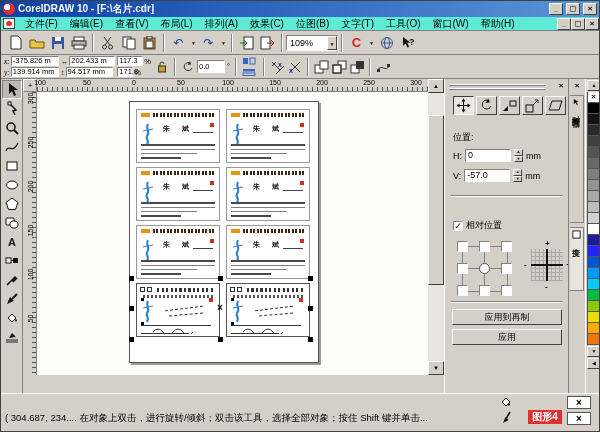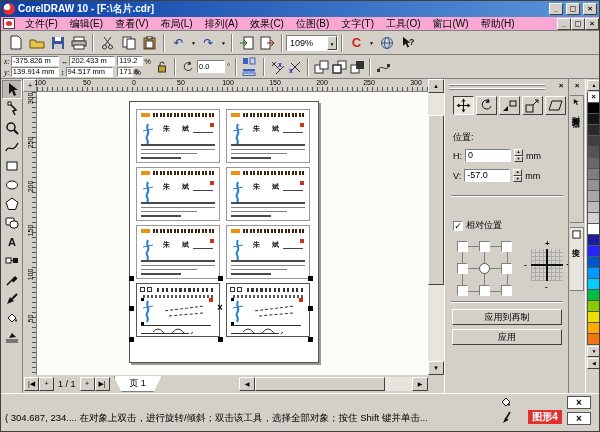--- a/index.html
+++ b/index.html
@@ -8,21 +8,21 @@
        font-family:"Liberation Sans","DejaVu Sans",sans-serif;color:#000;overflow:hidden;
        border:1px solid #404040;}
   
   .titlebar{position:absolute;top:0;left:0;width:100%;height:16px;
     background:linear-gradient(90deg,#0a3fa8,#5a96d8);
     display:flex;align-items:center;gap:3px;padding:0 2px;color:#fff;font-size:10px;font-weight:bold;}
   .title-text{flex:1;white-space:nowrap;overflow:hidden;}
   .winbtn{width:14px;height:12px;background:#d4d0c8;border:1px solid;border-color:#fff #404040 #404040 #fff;
     color:#000;font-size:8px;line-height:9px;text-align:center;font-weight:bold;flex:0 0 auto;}
   .appicon{width:12px;height:12px;border-radius:50%;background:radial-gradient(circle at 35% 35%,#fff 0 28%,#e03030 30% 100%);flex:0 0 auto;}
-  .menubar{position:absolute;top:16px;left:0;width:100%;height:14px;background:#f9a8d4;
+  .menubar{position:absolute;top:16px;left:0;width:100%;height:14px;background:#5eead4;
     display:flex;align-items:center;font-size:10px;border-bottom:1px solid #808080;}
   .docicon{width:12px;height:11px;background:#fff;border:1px solid #404040;margin:0 4px 0 2px;
     position:relative;flex:0 0 auto;}
   .docicon::after{content:"";position:absolute;left:2px;top:2px;width:6px;height:5px;border-radius:50%;background:#e03030;}
   .menu-item{padding:0 6px;height:14px;line-height:14px;white-space:nowrap;}
   .menubar .spacer{flex:1;}
   
   .toolbar{position:absolute;top:30px;left:0;width:100%;height:24px;background:#d4d0c8;
     display:flex;align-items:center;padding-left:4px;border-bottom:1px solid #808080;}
   .tbtn{width:21px;height:20px;display:flex;align-items:center;justify-content:center;flex:0 0 auto;font-size:12px;color:#1c3f94;}
@@ -284,21 +284,21 @@
           <span>↔</span>
         <span class="pfield" style="width:46px;">202.433 m</span>
         </div>
       <div class="prow">
           <span>↕</span>
         <span class="pfield" style="width:47px;">94.517 mm</span>
         </div>
     </div>
     <div class="pcol">
       <div class="prow">
-          <span class="pfield" style="width:26px;">119.2</span>
+          <span class="pfield" style="width:26px;">117.3</span>
         <span>%</span>
         </div>
       <div class="prow">
           <span class="pfield" style="width:16px;">171.8</span>
         <span>%</span>
         </div>
     </div>
     <div class="pbtn">
         <svg width="10" height="12">
           <path d="M3 5 v-2 a2 2 0 0 1 4 0" fill="none" stroke="#333"></path>
@@ -626,35 +626,20 @@
       <div class="handle" style="left:271px;top:245px;"></div>
       <div class="selx" style="left:180px;top:212px;">×</div>
     </div>
 
     <div class="vscroll">
       <div class="sbtn" style="top:0;left:0;">▲</div>
       <div class="vthumb"></div>
       <div class="sbtn" style="bottom:0;left:0;">▼</div>
     </div>
 
-    <div class="bottombar">
-      <div class="navbtn">|◀</div>
-      <div class="navbtn">+</div>
-      <span class="navcount">
-        <span>1</span> <span>/</span> <span>1</span>
-      </span>
-      <div class="navbtn">+</div>
-      <div class="navbtn">▶|</div>
-      <div class="pagetab">页 1</div>
-      <div class="hscroll">
-        <div class="sbtn" style="left:0;top:0;height:14px;">◀</div>
-        <div class="hthumb"></div>
-        <div class="sbtn" style="right:0;top:0;height:14px;">▶</div>
-      </div>
-    </div>
 
     <div class="docker">
       <div class="dheader">
         <div class="grip"></div>
         <div class="dclose">×</div>
       </div>
       <div class="dtools">
         <div class="dtb active">
             <svg width="15" height="15">
               <path d="M7.5 0.5 l2 3 h-4 z M7.5 14.5 l2-3 h-4 z M0.5 7.5 l3-2 v4 z M14.5 7.5 l-3-2 v4 z" fill="#111"></path>

